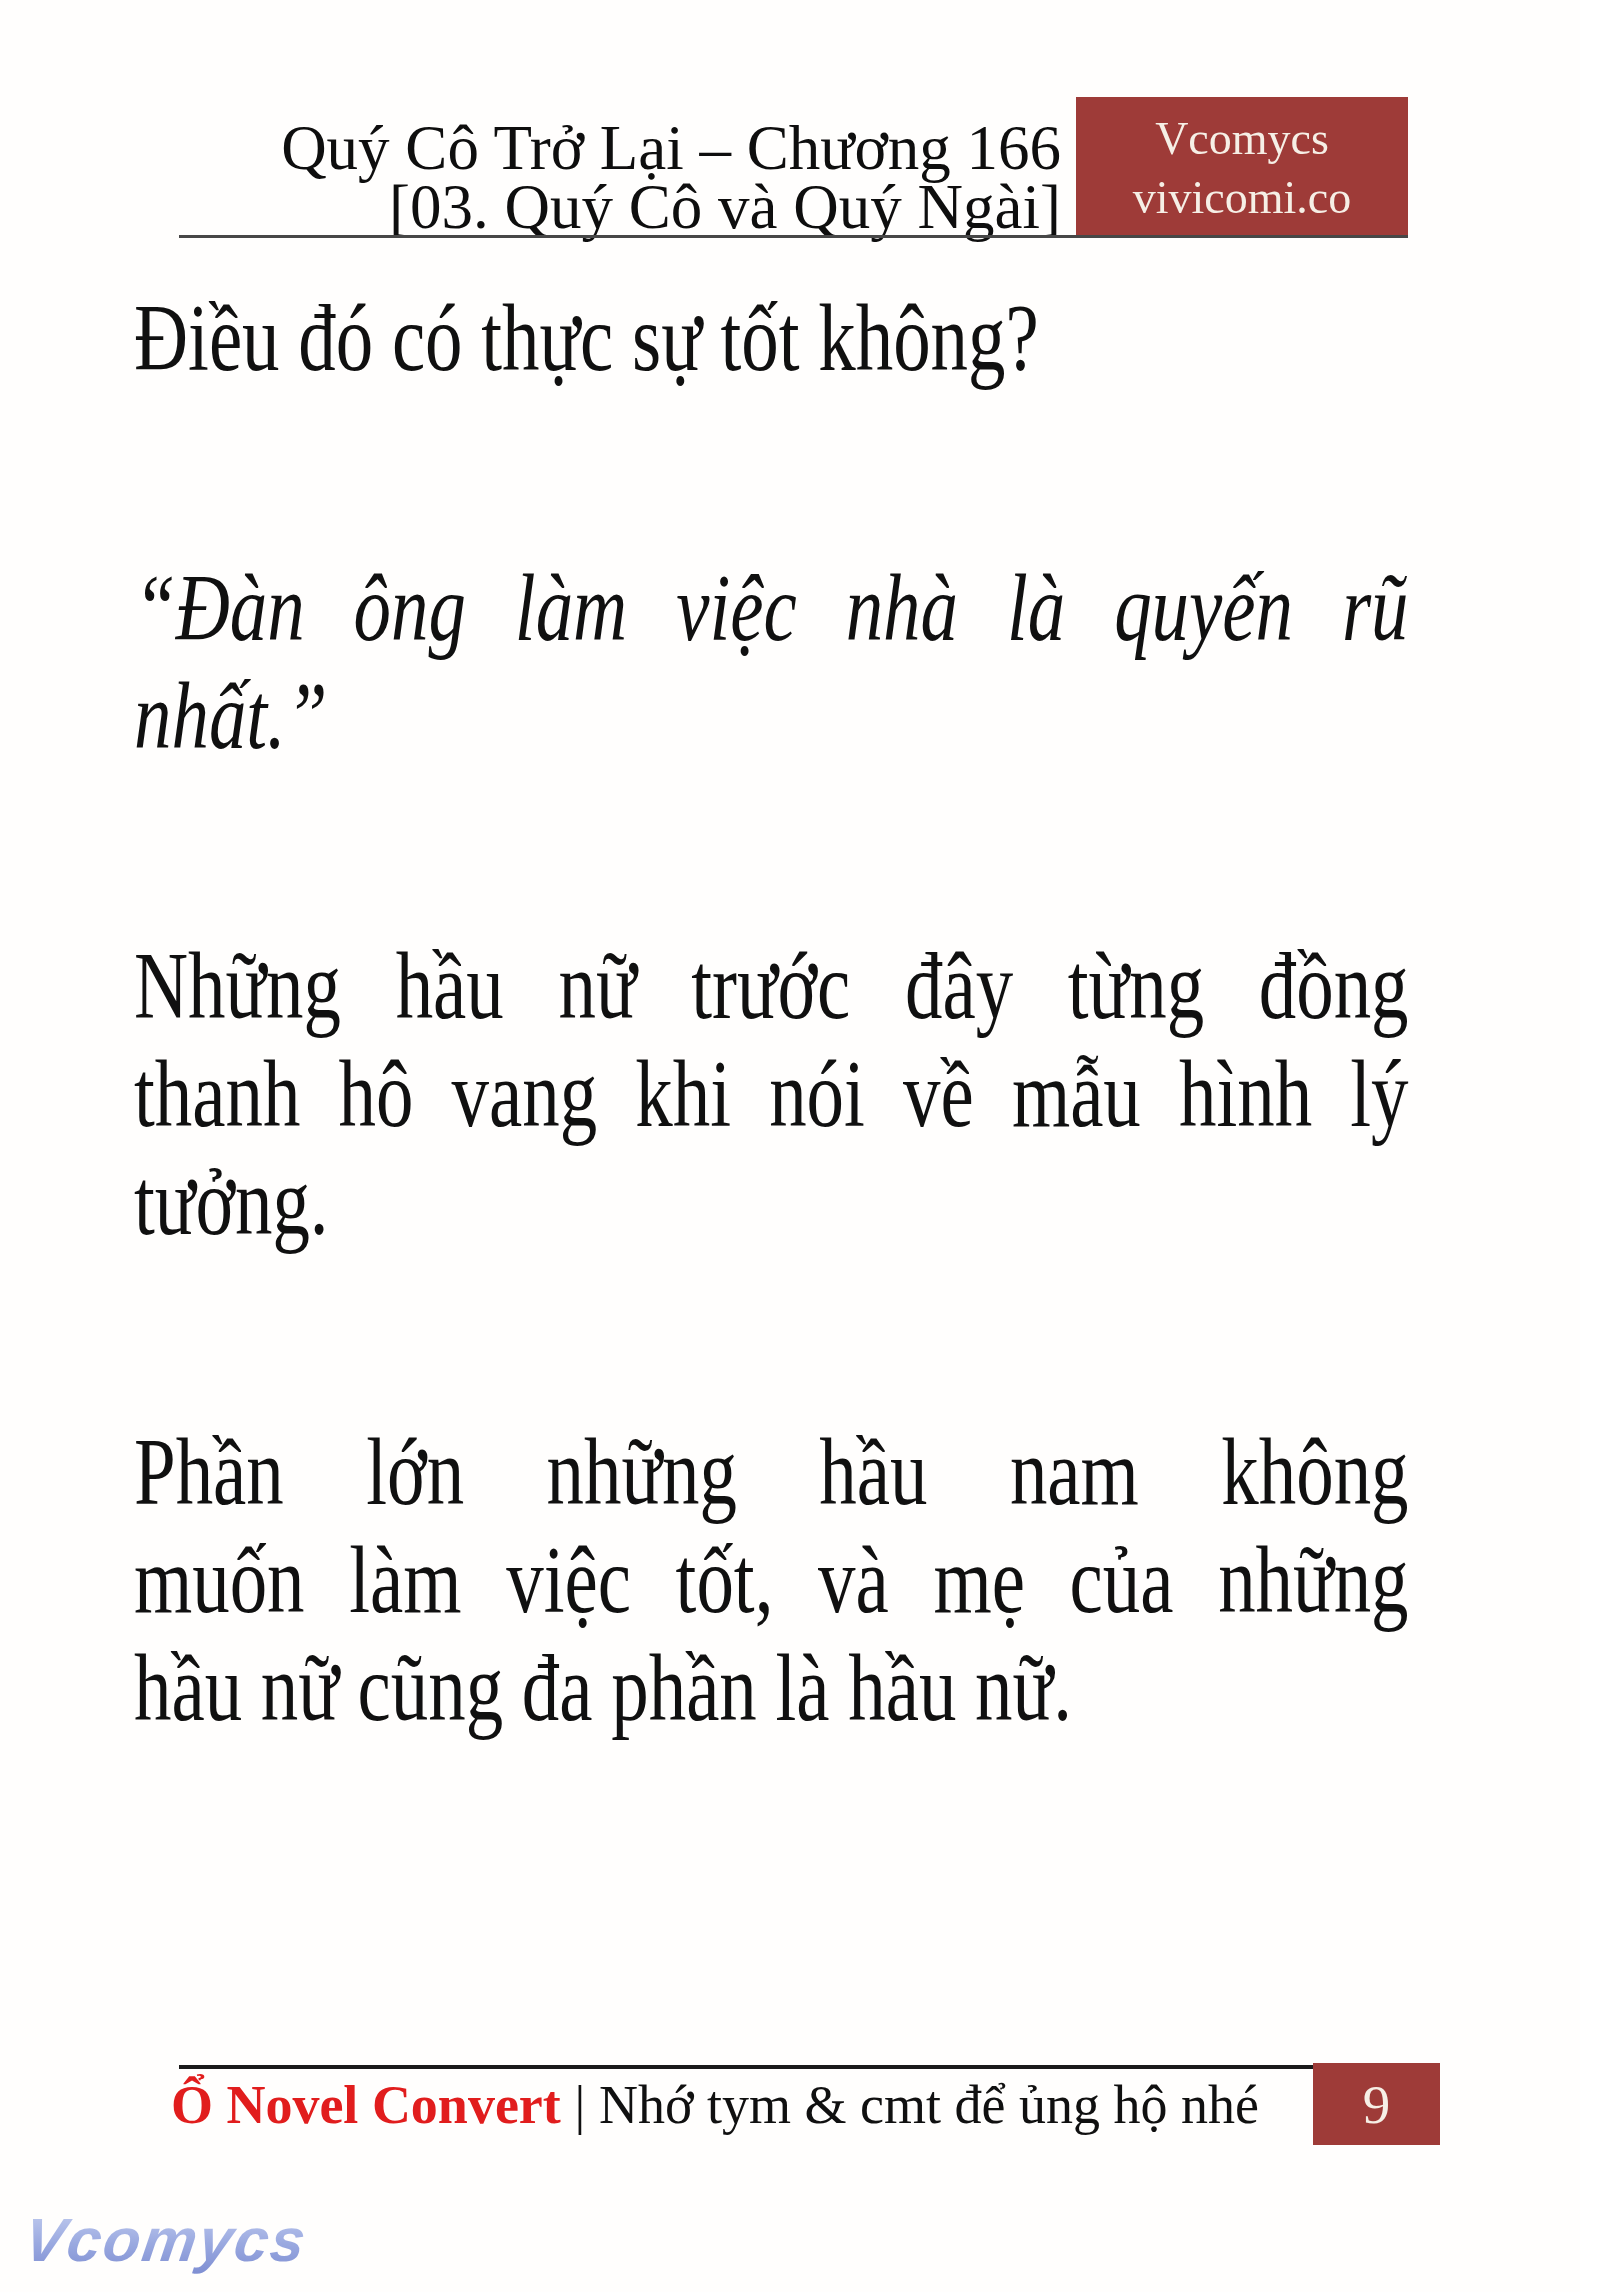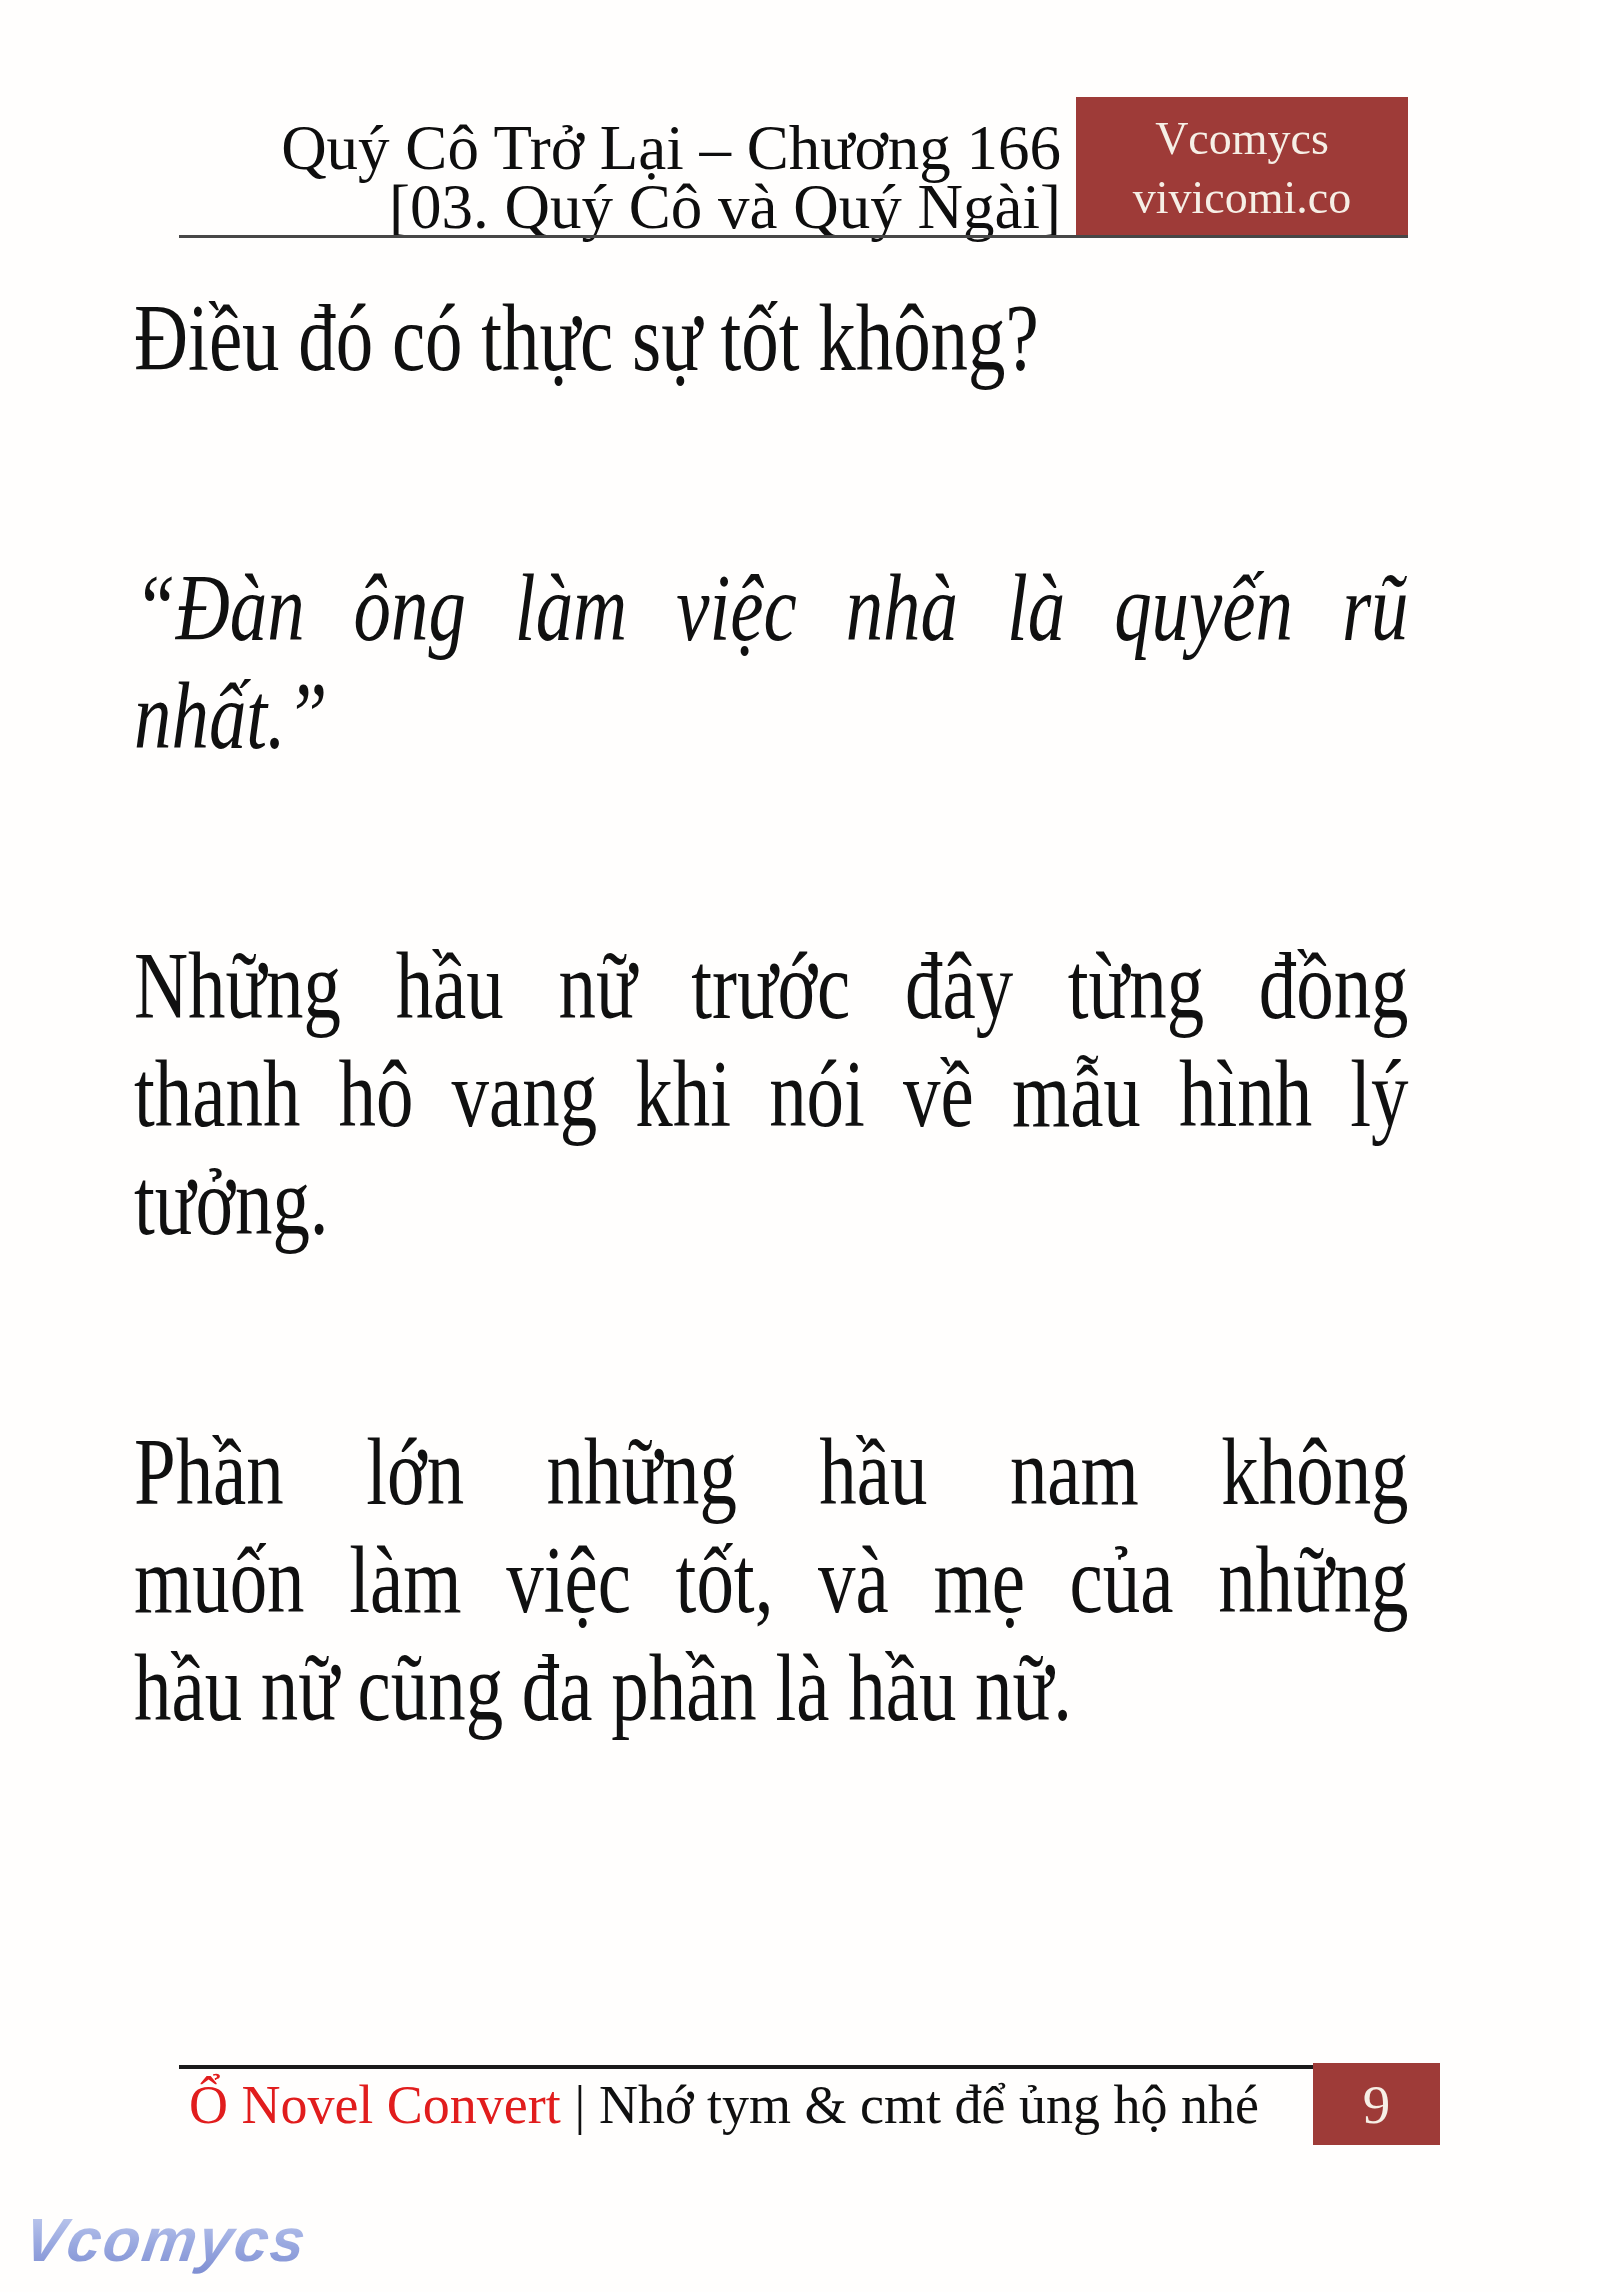--- a/index.html
+++ b/index.html
@@ -84,21 +84,21 @@
   .footer-credit {
     position: absolute;
     top: 2076px;
     right: 321px;
     font-size: 54px;
     line-height: 59px;
     white-space: nowrap;
     color: #101010;
   }
   .footer-brand {
-    font-weight: normal;
+    font-weight: bold;
     color: var(--brand-red, #e11d1d);
   }
   .footer-sep { padding: 0 13.7px; font-weight: normal; color: #101010; }
   .page-number-box {
     position: absolute;
     left: 1313px;
     top: 2063px;
     width: 127px;
     height: 82px;
     background: var(--accent, #9e3b38);

